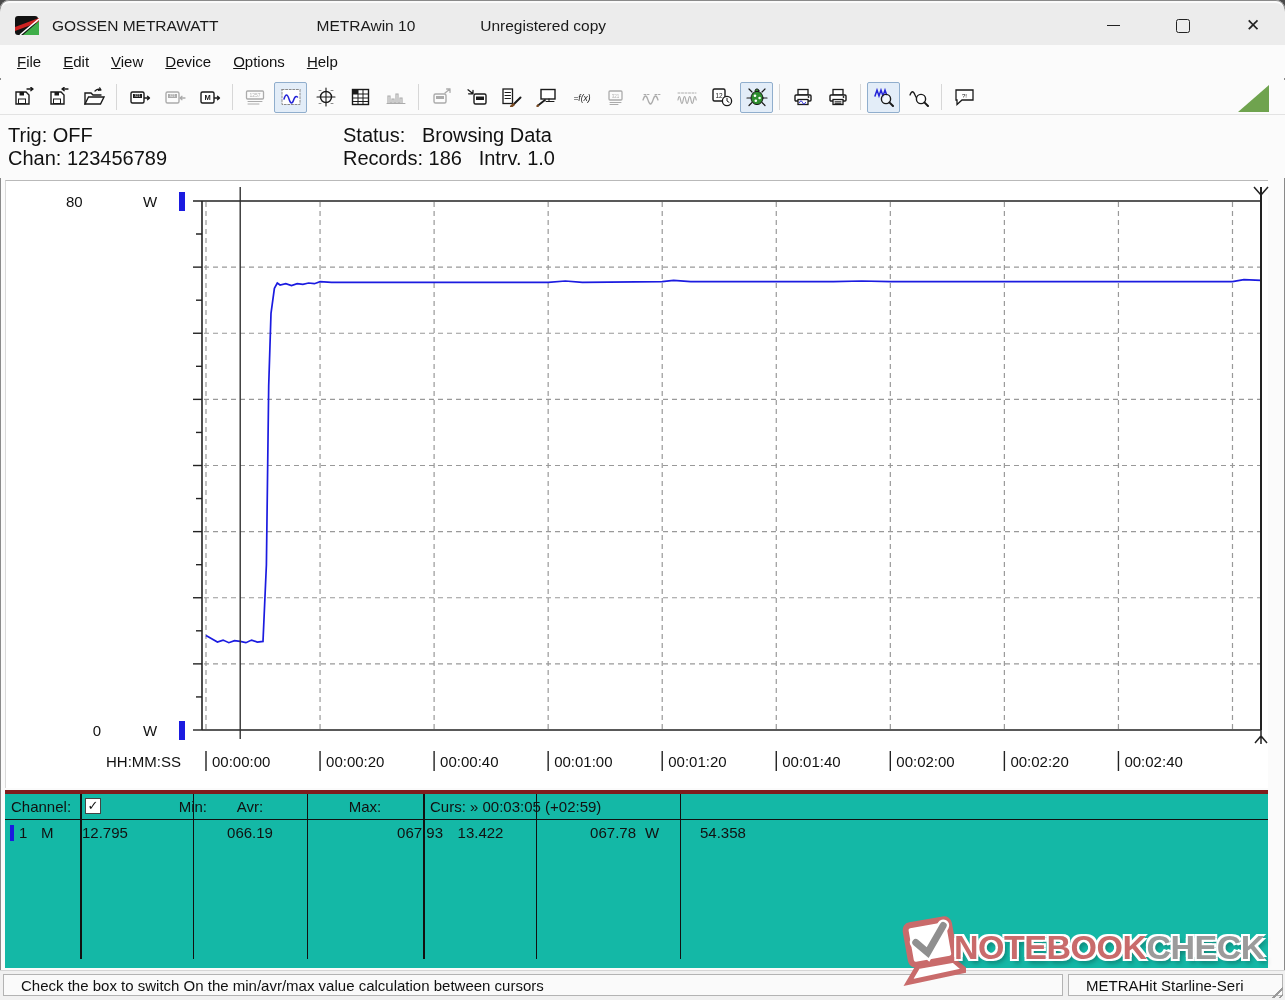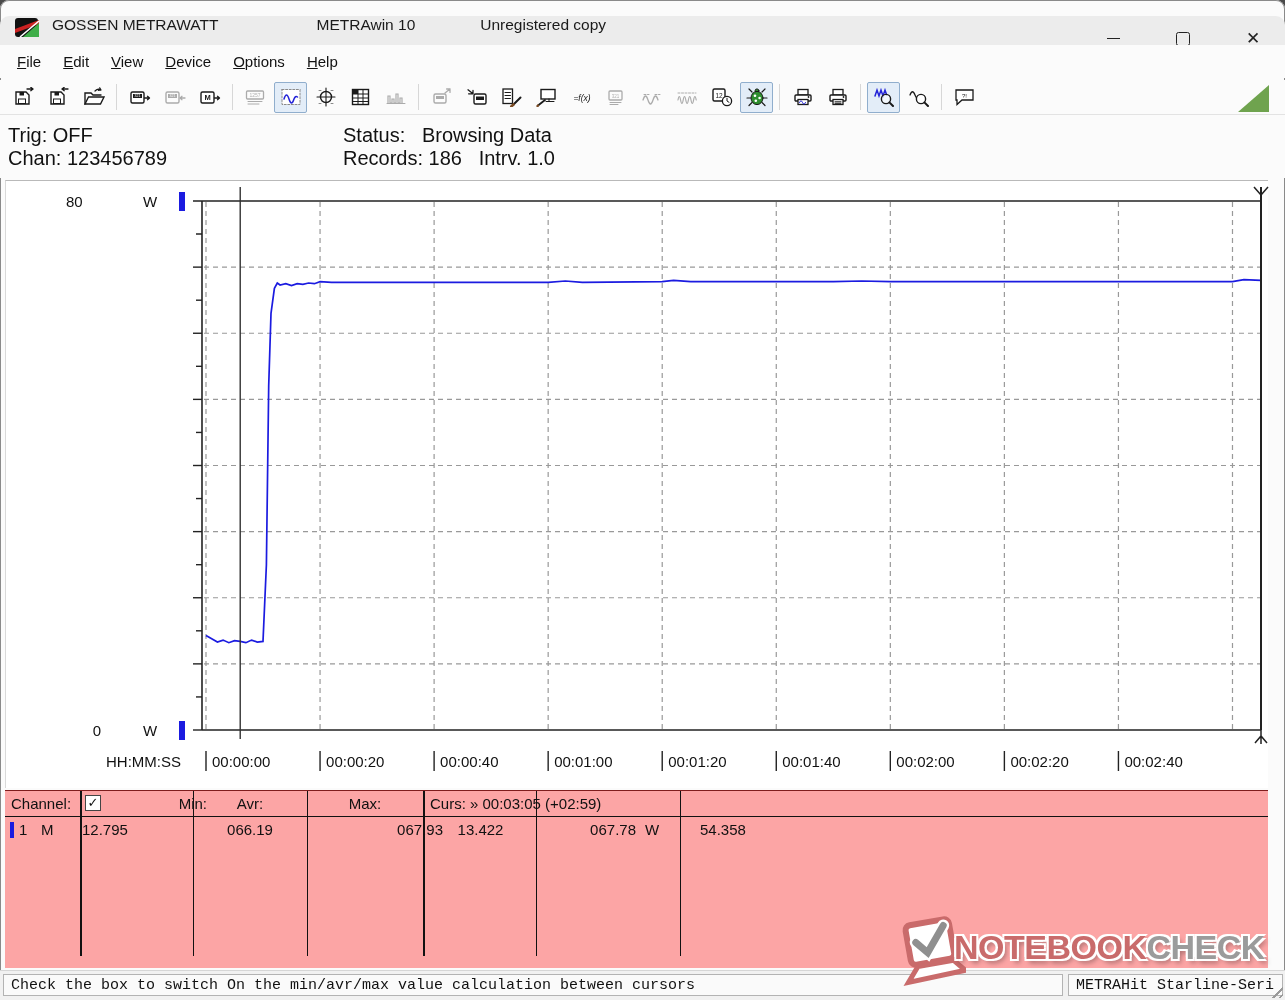--- a/index.html
+++ b/index.html
@@ -1,21 +1,21 @@
 <!DOCTYPE html>
 <html><head>
 <meta charset="utf-8">
 <style>
   html,body{margin:0;padding:0;background:#4a4a4a;}
   #win{position:relative;width:1285px;height:1000px;background:#fbfbfb;overflow:hidden;
        border-radius:9px 9px 0 0;font-family:"Liberation Sans",sans-serif;color:#111;
        box-shadow:0 0 0 1px #8a8a8a inset;}
   
-  .titlebar{position:absolute;left:0;top:16px;width:100%;height:45px;background:#ececec;
-            border-radius:9px 9px 0 0;display:flex;}
+  .titlebar{position:absolute;left:0;top:3px;width:100%;height:45px;background:#ececec;
+            border-radius:9px 9px 0 0;display:flex;align-items:center;}
   .appicon{width:26px;height:24px;margin-left:14px;}
   .tb-text{font-size:15.5px;color:#1a1a1a;white-space:pre;}
   .tb-app{margin-left:12px;}
   .tb-prod{margin-left:98px;}
   .tb-lic{margin-left:65px;}
   .winbtn{position:absolute;top:7px;width:46px;height:31px;display:flex;align-items:center;justify-content:center;cursor:default;}
   .minglyph{width:13px;height:0;border-top:1.6px solid #222;}
   .maxglyph{width:12px;height:12px;border:1.5px solid #222;border-radius:2.5px;}
   .closeglyph{font-size:17px;color:#222;line-height:1;}
   
@@ -34,29 +34,29 @@
   .devstatus{position:absolute;left:0;top:115px;width:100%;height:63px;background:#fbfbfb;}
   .dstxt{position:absolute;font-size:20px;color:#111;white-space:pre;}
   
   .chartpanel{position:absolute;left:5px;top:180px;width:1263px;height:608px;background:#fff;border-top:1px solid #b9b9b9;border-left:1px solid #d9d9d9;box-sizing:border-box;}
   .chartpanel svg{position:absolute;left:0;top:0;}
   .axlabel{position:absolute;font-size:15px;color:#111;}
   .bluemark{position:absolute;width:6px;height:19px;background:#1b1be0;}
   .xlabels{position:absolute;left:0;top:572px;width:100%;height:22px;}
   .xlabels span{position:absolute;font-size:15px;color:#111;white-space:pre;}
   
-  .tablepanel{position:absolute;left:5px;top:790px;width:1263px;height:178px;background:#fca5a5;border-top:1px solid #7f1d1d;box-sizing:border-box;}
+  .tablepanel{position:absolute;left:5px;top:790px;width:1263px;height:178px;background:#14b8a6;border-top:4px solid #7f1d1d;box-sizing:border-box;}
   .tcell{position:absolute;font-size:15px;color:#111;white-space:pre;}
   .tline-v{position:absolute;top:0;height:165px;background:#111;}
   .tline-h{position:absolute;left:0;top:25px;width:100%;height:1px;background:#111;}
   .chk{position:absolute;left:80px;top:4px;width:14px;height:14px;border:1px solid #444;background:#fff;font-size:13px;line-height:13px;text-align:center;color:#111;}
   .rowmark{position:absolute;left:5px;top:31px;width:4px;height:16px;background:#1b1be0;}
   
   .statusbar{position:absolute;left:0;top:970px;width:100%;height:30px;background:#f1f1f1;border-top:1px solid #d6d6d6;box-sizing:border-box;}
-  .sbox{position:absolute;top:3px;height:22px;border:1px solid #b3b3b3;background:#fafafa;font-size:15px;line-height:22px;padding-left:7px;box-sizing:border-box;white-space:pre;overflow:hidden;font-family:Liberation Mono, monospace;}
+  .sbox{position:absolute;top:3px;height:22px;border:1px solid #b3b3b3;background:#fafafa;font-size:15px;line-height:22px;padding-left:17px;box-sizing:border-box;white-space:pre;overflow:hidden;}
   .grip{position:absolute;right:2px;bottom:2px;width:14px;height:14px;
         background:repeating-linear-gradient(135deg,transparent 0 3px,#9a9a9a 3px 4.5px);
         clip-path:polygon(100% 0,100% 100%,0 100%);}
   
   .watermark{position:absolute;left:896px;top:912px;width:382px;height:80px;pointer-events:none;}
   .wm-text{position:absolute;left:58px;top:16px;font-size:34px;font-weight:bold;letter-spacing:-.5px;white-space:nowrap;
            text-shadow:-2px -2px 0 #fff,2px -2px 0 #fff,-2px 2px 0 #fff,2px 2px 0 #fff,3px 4px 5px rgba(0,0,0,.35);}
   .wm-red{color:#c96b6b;} .wm-gray{color:#9b9b9b;margin-top:37px;}
 </style>
 </head>

